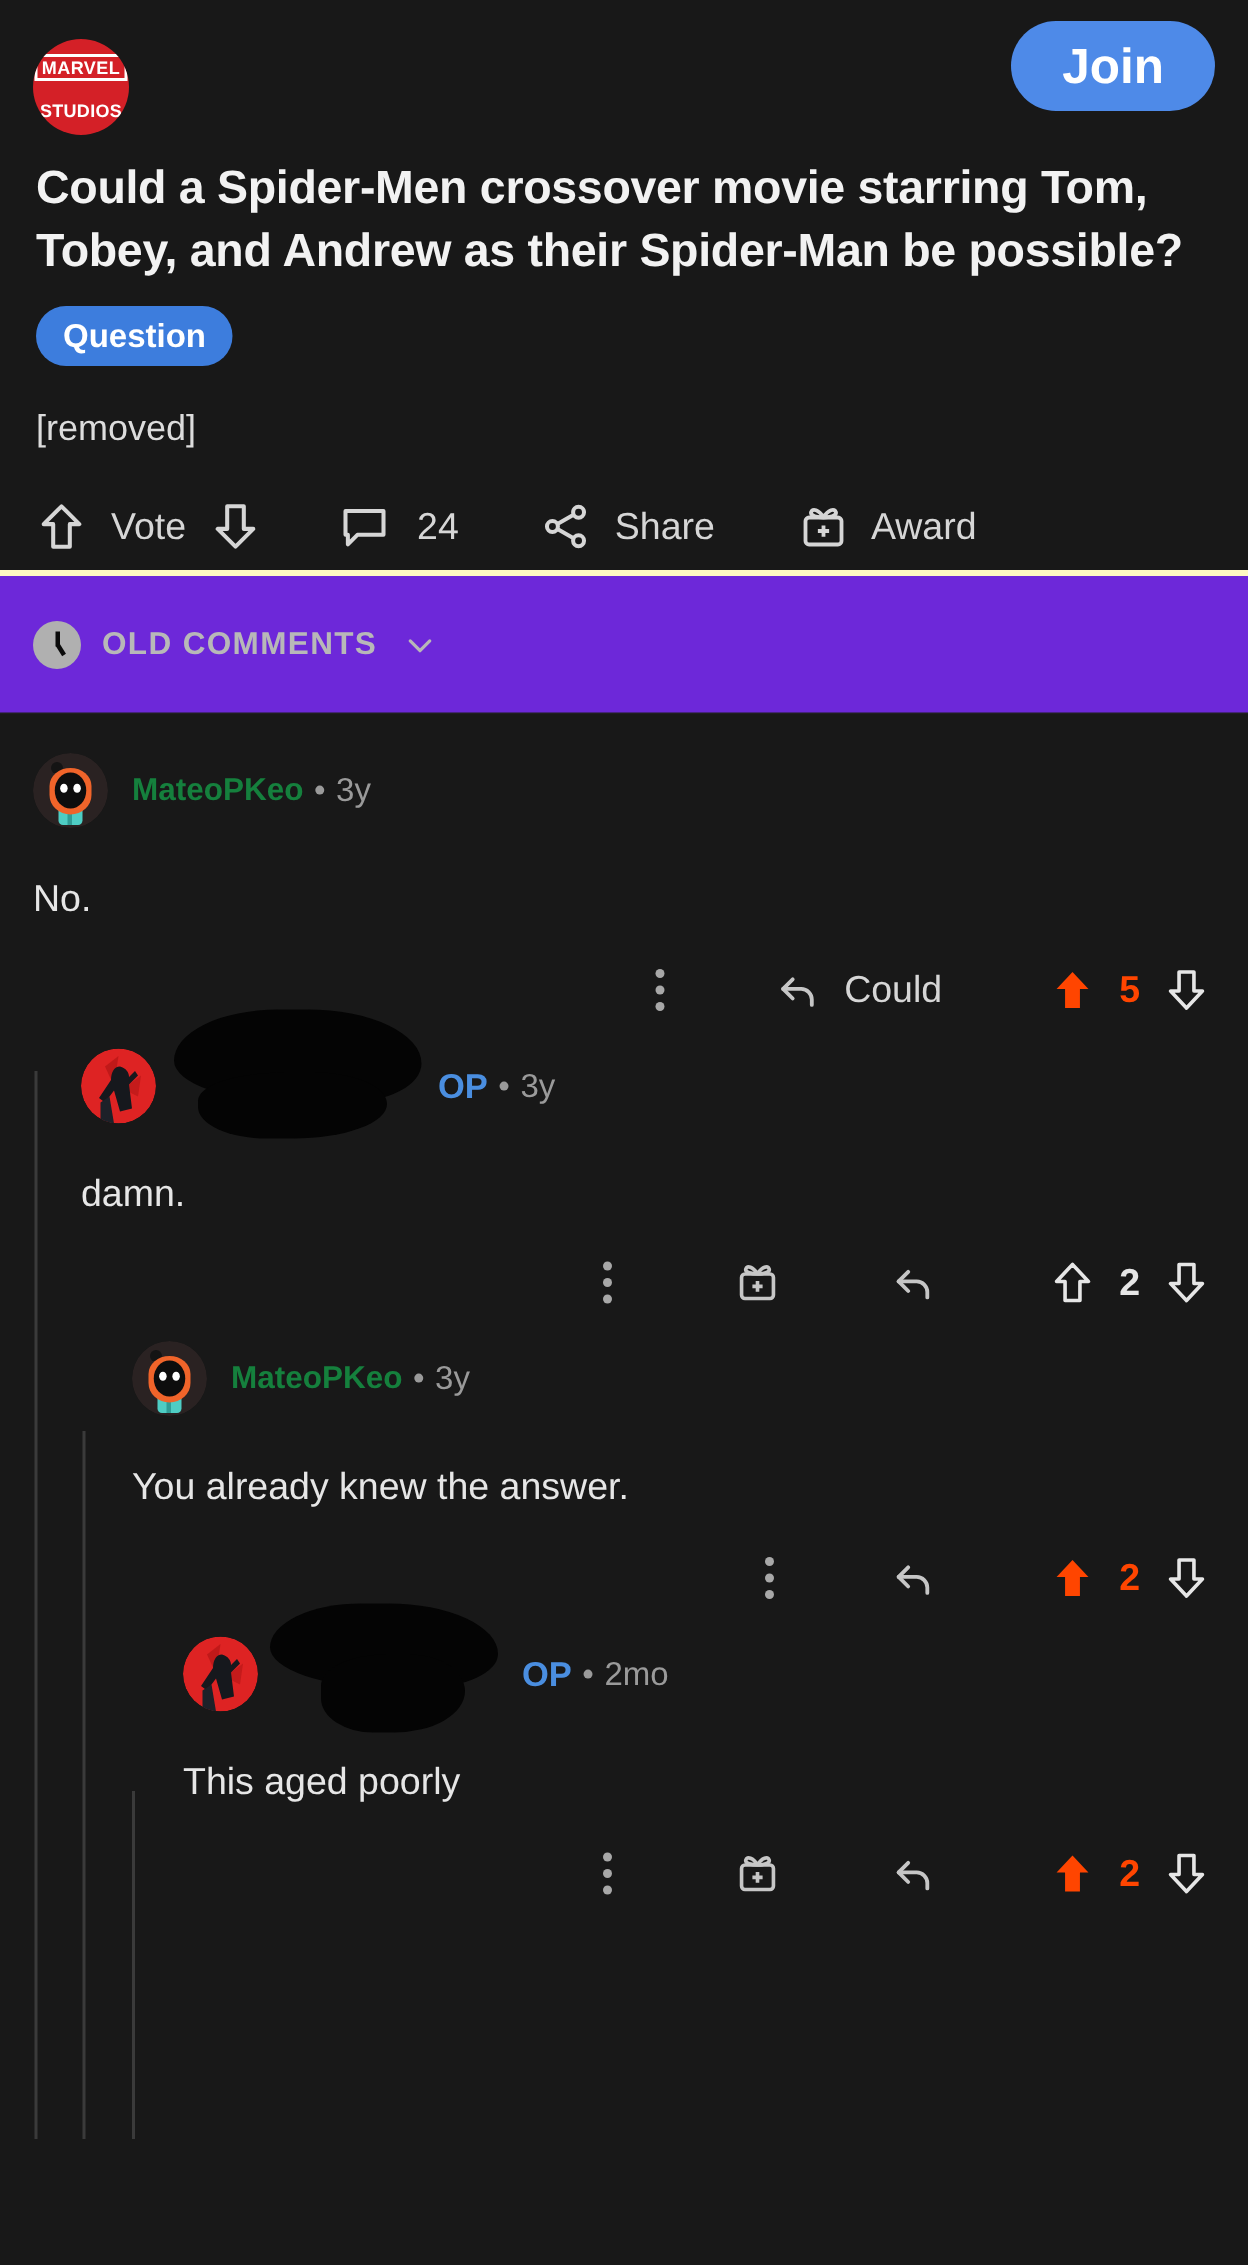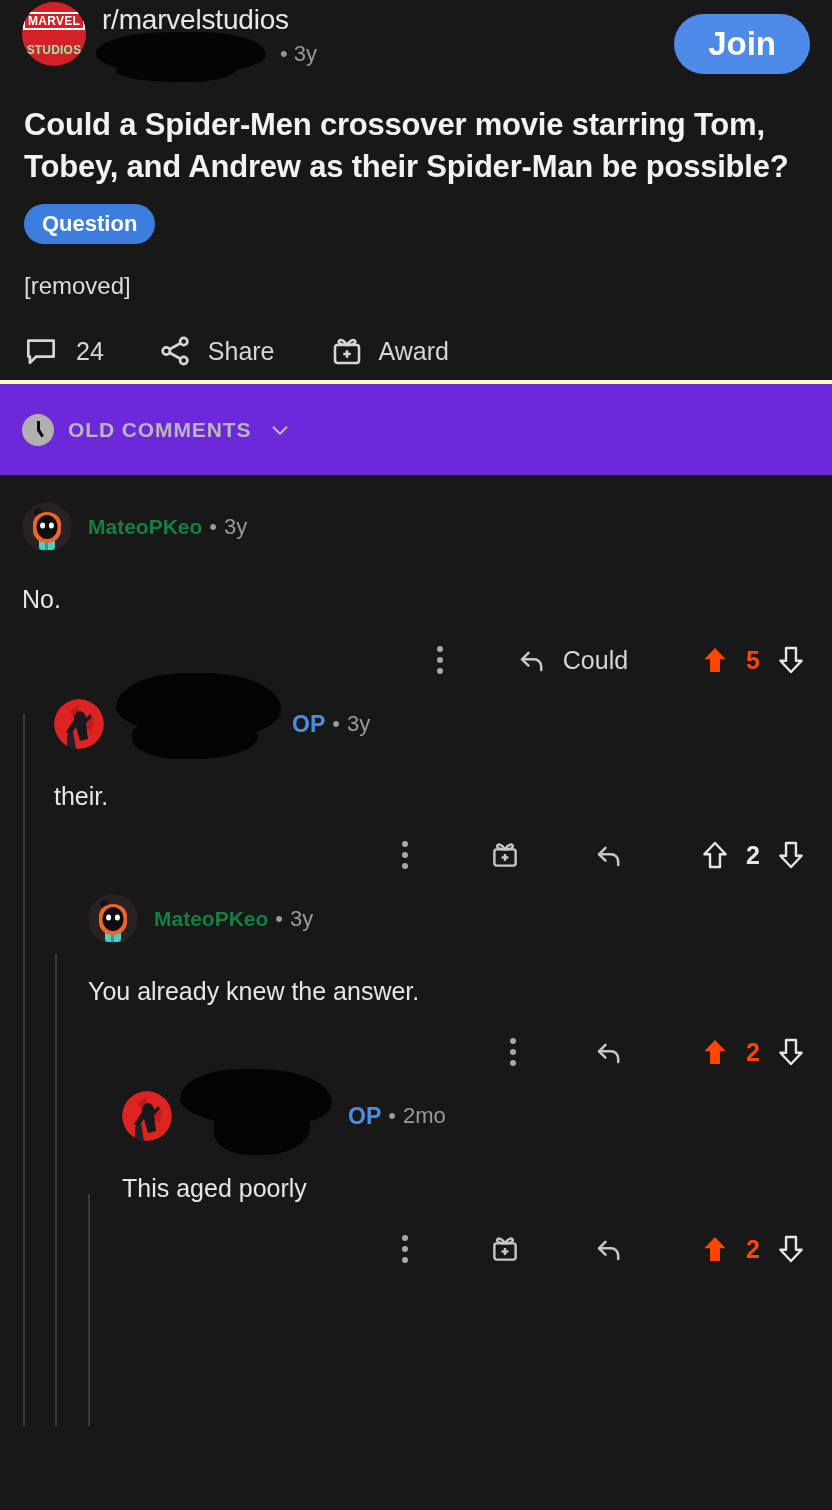--- a/index.html
+++ b/index.html
@@ -7,39 +7,39 @@
     width:832px; height:1510px;
     background:#181818;
     font-family:"Liberation Sans", sans-serif;
     overflow:hidden;
   }
   body { position:relative; }
 
   
   .post-header{
     display:flex; align-items:flex-start;
-    padding:0 22px 0 22px;
+    padding:24px 22px 0 22px;
     height:100px; position:relative;
   }
   .sub-avatar{
     width:64px; height:64px; border-radius:50%;
     background:#d42027; flex:0 0 64px;
     display:flex; flex-direction:column;
     align-items:center; justify-content:center;
     margin-top:2px; position:relative; overflow:hidden;
   }
   .marvel-box{
     border:2px solid #fff; padding:1px 3px; line-height:1;
   }
   .marvel-box span{
     color:#fff; font-size:12px; font-weight:bold;
     letter-spacing:0.3px; display:block;
   }
   .studios-txt{
-    color:#86efac; font-size:12px; font-weight:bold;
+    color:#ffffff; font-size:12px; font-weight:bold;
     letter-spacing:0.2px; margin-top:14px; line-height:1;
   }
   .post-meta{ margin-left:16px; padding-top:4px; flex:1; }
   .subreddit-name{
     color:#e8e8e8; font-size:28px; font-weight:400;
     letter-spacing:-0.2px; line-height:1.15;
   }
   .author-line{
     margin-top:4px; display:flex; align-items:center;
     height:28px; position:relative;
@@ -177,41 +177,47 @@
 <body>
 
 <div class="post-header">
   <div class="sub-avatar">
     <div class="marvel-box">
       <span>MARVEL</span>
     </div>
     <div class="studios-txt">STUDIOS</div>
   </div>
 
-  <div class="post-meta">
-    <div class="subreddit-name">r/marvelstudios</div>
-    <div class="author-line">
-      <span class="redact-1"></span>
-      <span class="post-age">• 3y</span>
-    </div>
-  </div>
 
   <button class="join-btn">Join</button>
 </div>
 
 <div class="post-title">Could a Spider-Men crossover movie starring Tom, Tobey, and Andrew as their Spider-Man be possible?</div>
 
 <div class="flair-row">
   <span class="flair">Question</span>
 </div>
 
 <div class="post-body">[removed]</div>
 
 <div class="post-actions">
 
+  <div class="act gap-1">
+    <span>
+      <svg width="38" height="38" viewBox="0 0 24 24" fill="none" stroke="#d6d6d6" stroke-width="1.7">
+        <path d="M12 3.5 L19.5 11 H15.5 V20.5 H8.5 V11 H4.5 Z" stroke-linejoin="round"></path>
+      </svg>
+    </span>
+    <span class="act-label" style="margin:0 14px;">Vote</span>
+    <span>
+      <svg width="38" height="38" viewBox="0 0 24 24" fill="none" stroke="#d6d6d6" stroke-width="1.7">
+        <path d="M12 20.5 L4.5 13 H8.5 V3.5 H15.5 V13 H19.5 Z" stroke-linejoin="round"></path>
+      </svg>
+    </span>
+  </div>
 
   <div class="act gap-2">
     <span>
       <svg width="38" height="38" viewBox="0 0 24 24" fill="none" stroke="#d6d6d6" stroke-width="1.7">
         <path d="M4 5.5h16v10H9l-4 4v-4H4z" stroke-linejoin="round"></path>
       </svg>
     </span>
     <span class="act-label" style="margin-left:16px;">24</span>
   </div>
 
@@ -313,21 +319,21 @@
           <path d="M13 36l6-4 3 18h-9z" fill="#1d2129"></path>
           <ellipse cx="25" cy="25" rx="25" ry="25" fill="none"></ellipse>
         </svg>
       </span>
       <span class="redact" style="left:62px; top:-26px; width:165px; height:62px; border-radius:42% 46% 30% 50% / 55% 58% 42% 45%;"></span>
       <span class="redact" style="left:78px; top:16px; width:126px; height:44px; border-radius:48% 40% 52% 38% / 45% 50% 55% 50%;"></span>
       <span class="c-op" style="margin-left:188px; position:relative; z-index:5;">OP</span>
       <span class="c-dot" style="position:relative;z-index:5;">•</span>
       <span class="c-age" style="position:relative;z-index:5;">3y</span>
     </div>
-    <div class="c-body" style="margin-top:30px;">their.</div>
+    <div class="c-body" style="margin-top:30px;">damn.</div>
     <div class="c-actions" style="margin-top:24px;">
       <span class="kebab" style="margin-right:80px;">
           <i></i>
           <i></i>
           <i></i>
         </span>
       <span style="margin-right:70px;">
         <svg width="34" height="34" viewBox="0 0 24 24" fill="none" stroke="#c6c6c6" stroke-width="1.7">
           <rect x="4.5" y="8" width="15" height="11.5" rx="1.6"></rect>
           <path d="M12 8c-2-3.5-5-4.2-5.5-2.4C6 7.3 9.5 8 12 8zM12 8c2-3.5 5-4.2 5.5-2.4C18 7.3 14.5 8 12 8z"></path>

